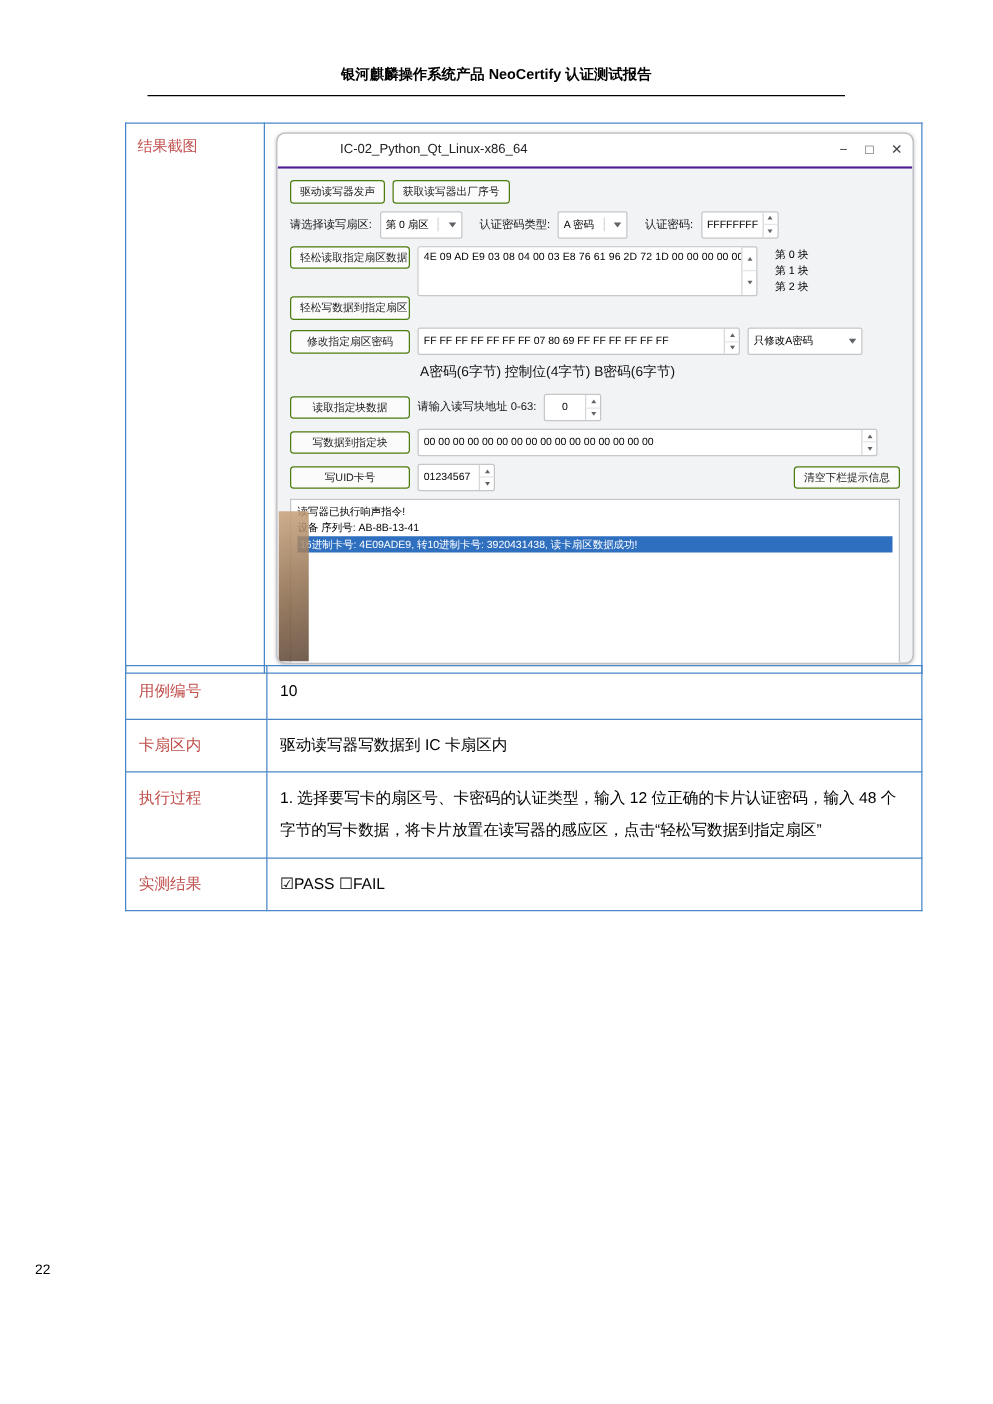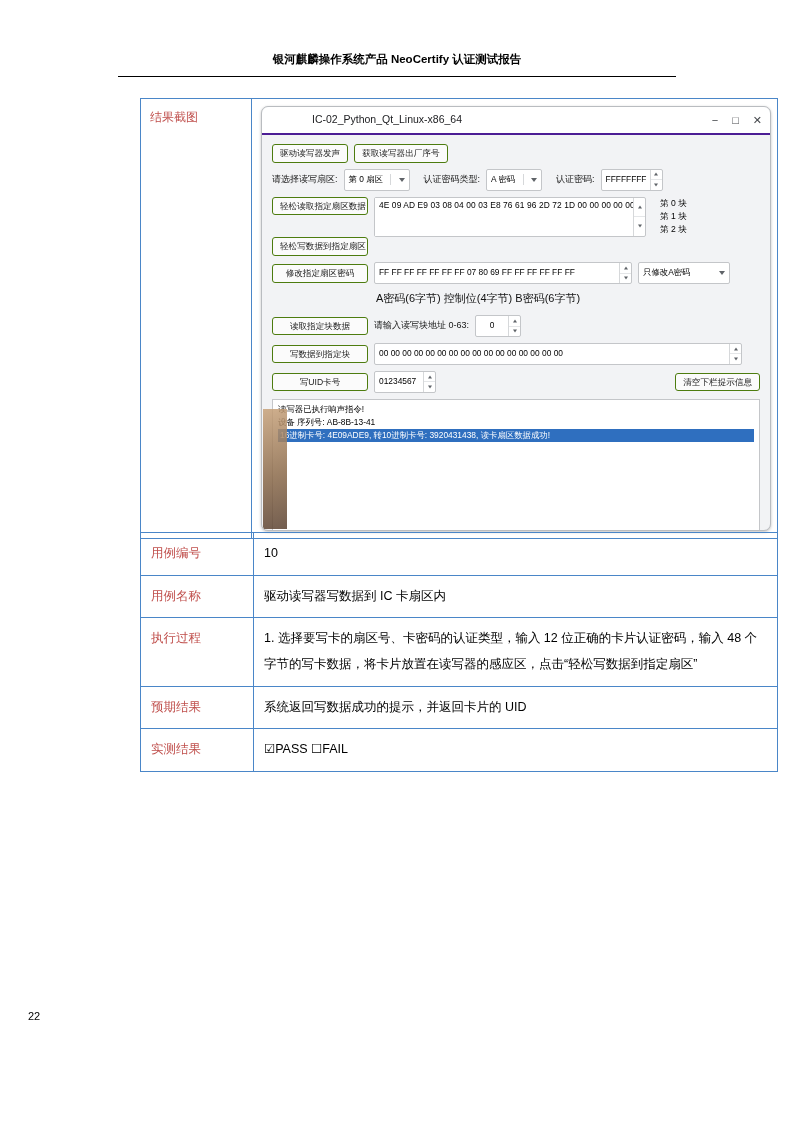--- a/index.html
+++ b/index.html
@@ -36,21 +36,20 @@
     top: 76px;
     left: 118px;
     width: 558px;
     border-bottom: 1px solid #000;
   }
   
   .tbl {
     position: absolute;
     border-collapse: collapse;
     table-layout: fixed;
-    margin-left: 40px;
   }
   .tbl td {
     border: 1px solid #4a86c8;
     vertical-align: top;
     padding: 7px 9px;
     font-size: 12px;
     line-height: 1.9;
   }
   .label-cell {
     color: #c0504d;
@@ -409,32 +408,28 @@
   </tbody>
     </table>
 
   <table class="tbl info-table">
     <tbody>
         <tr>
       <td class="label-cell">用例编号</td>
       <td class="val">10</td>
     </tr>
     <tr>
-      <td class="label-cell">用例名称</td>
+      <td class="label-cell">卡扇区内</td>
       <td class="val">驱动读写器写数据到 IC 卡扇区内</td>
     </tr>
     <tr>
       <td class="label-cell">执行过程</td>
       <td class="val">1. 选择要写卡的扇区号、卡密码的认证类型，输入 12 位正确的卡片认证密码，输入 48 个字节的写卡数据，将卡片放置在读写器的感应区，点击“轻松写数据到指定扇区”</td>
     </tr>
     <tr>
-      <td class="label-cell">预期结果</td>
-      <td class="val">系统返回写数据成功的提示，并返回卡片的 UID</td>
-    </tr>
-    <tr>
       <td class="label-cell">实测结果</td>
       <td class="val">☑PASS  ☐FAIL</td>
     </tr>
   </tbody>
     </table>
 
   <div class="page-num">22</div>
 </div>
 
 </body></html>

